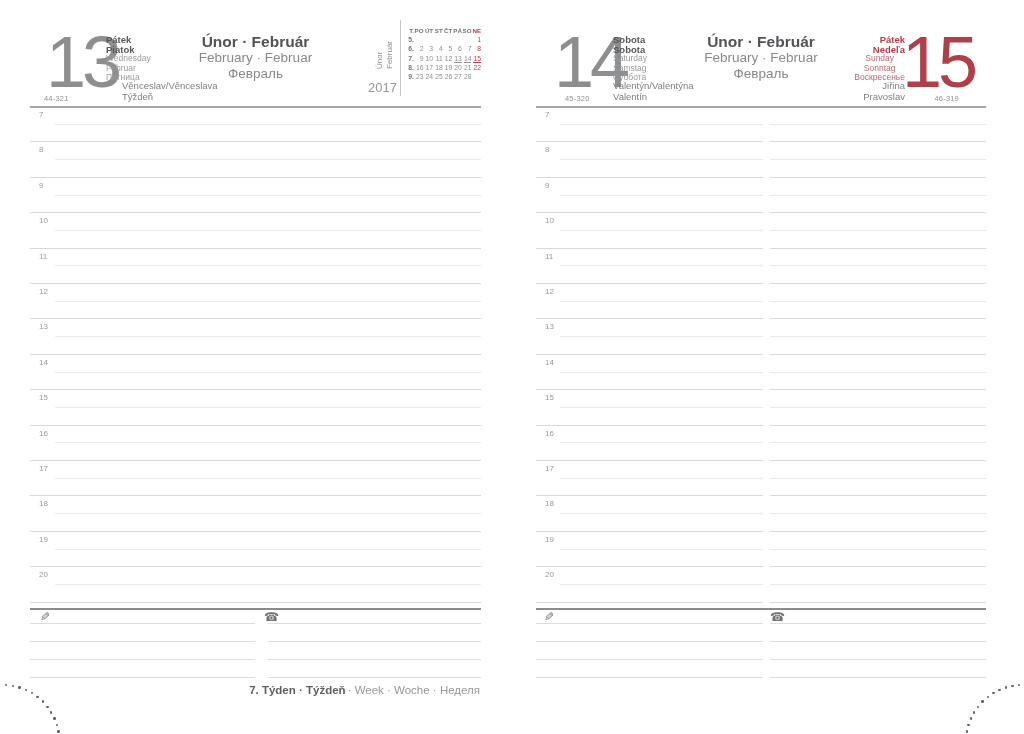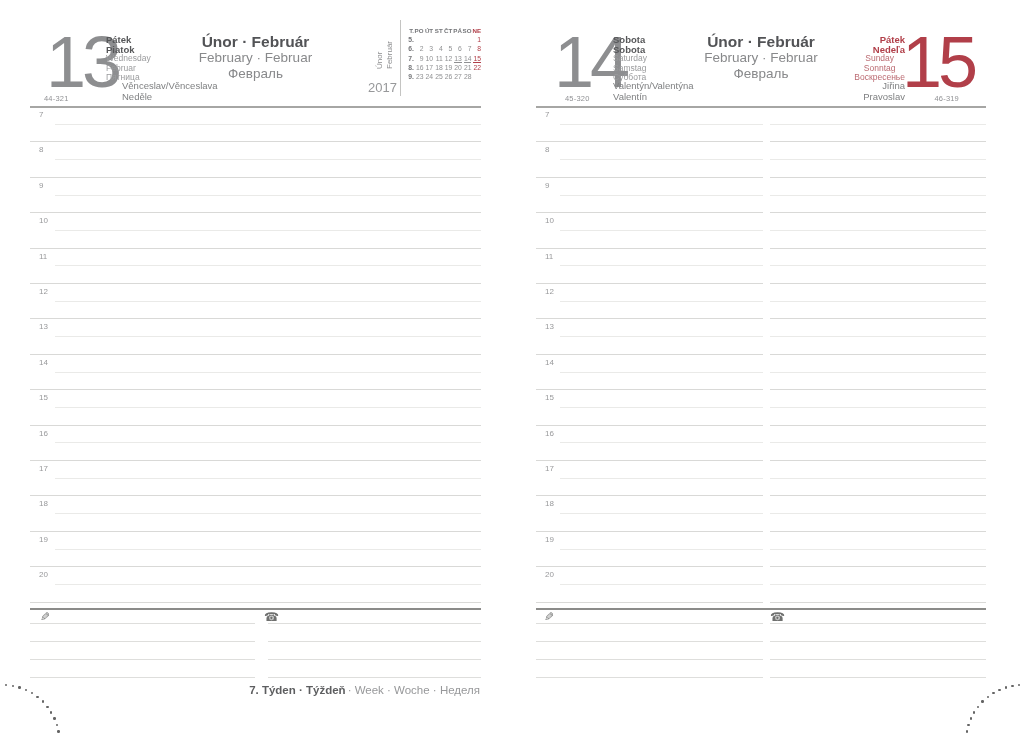--- a/index.html
+++ b/index.html
@@ -138,21 +138,21 @@
         <div class="cal-cell"><span>27</span></div>
         <div class="cal-cell"><span>28</span></div>
         <div class="cal-cell"></div>
       </div>
     </div>
   <div class="abs year-label" style="left:333px;top:80px;">2017</div>
 
   <div class="abs doy" style="left:14px;top:94px;">44-321</div>
   <div class="abs nameday" style="left:92px;top:81px;">
     <div>Věnceslav/Věnceslava</div>
-    <div>Neděle</div>
+    <div>Týždeň</div>
   </div>
 
   <span class="icon" style="left:10px;top:610px;"><span class="pencil">✎</span></span>
   <span class="icon" style="left:234px;top:610px;">☎</span>
 
   <div class="footer">
     <b>7. Týden · Týždeň</b><span>· Week · Woche · Неделя</span>
   </div>
 <div class="hline rule-a" style="left: 0px; top: 106px; width: 451px;"></div>
     <div class="hline l-half" style="left: 25px; top: 123.7px; width: 426px;"></div>

